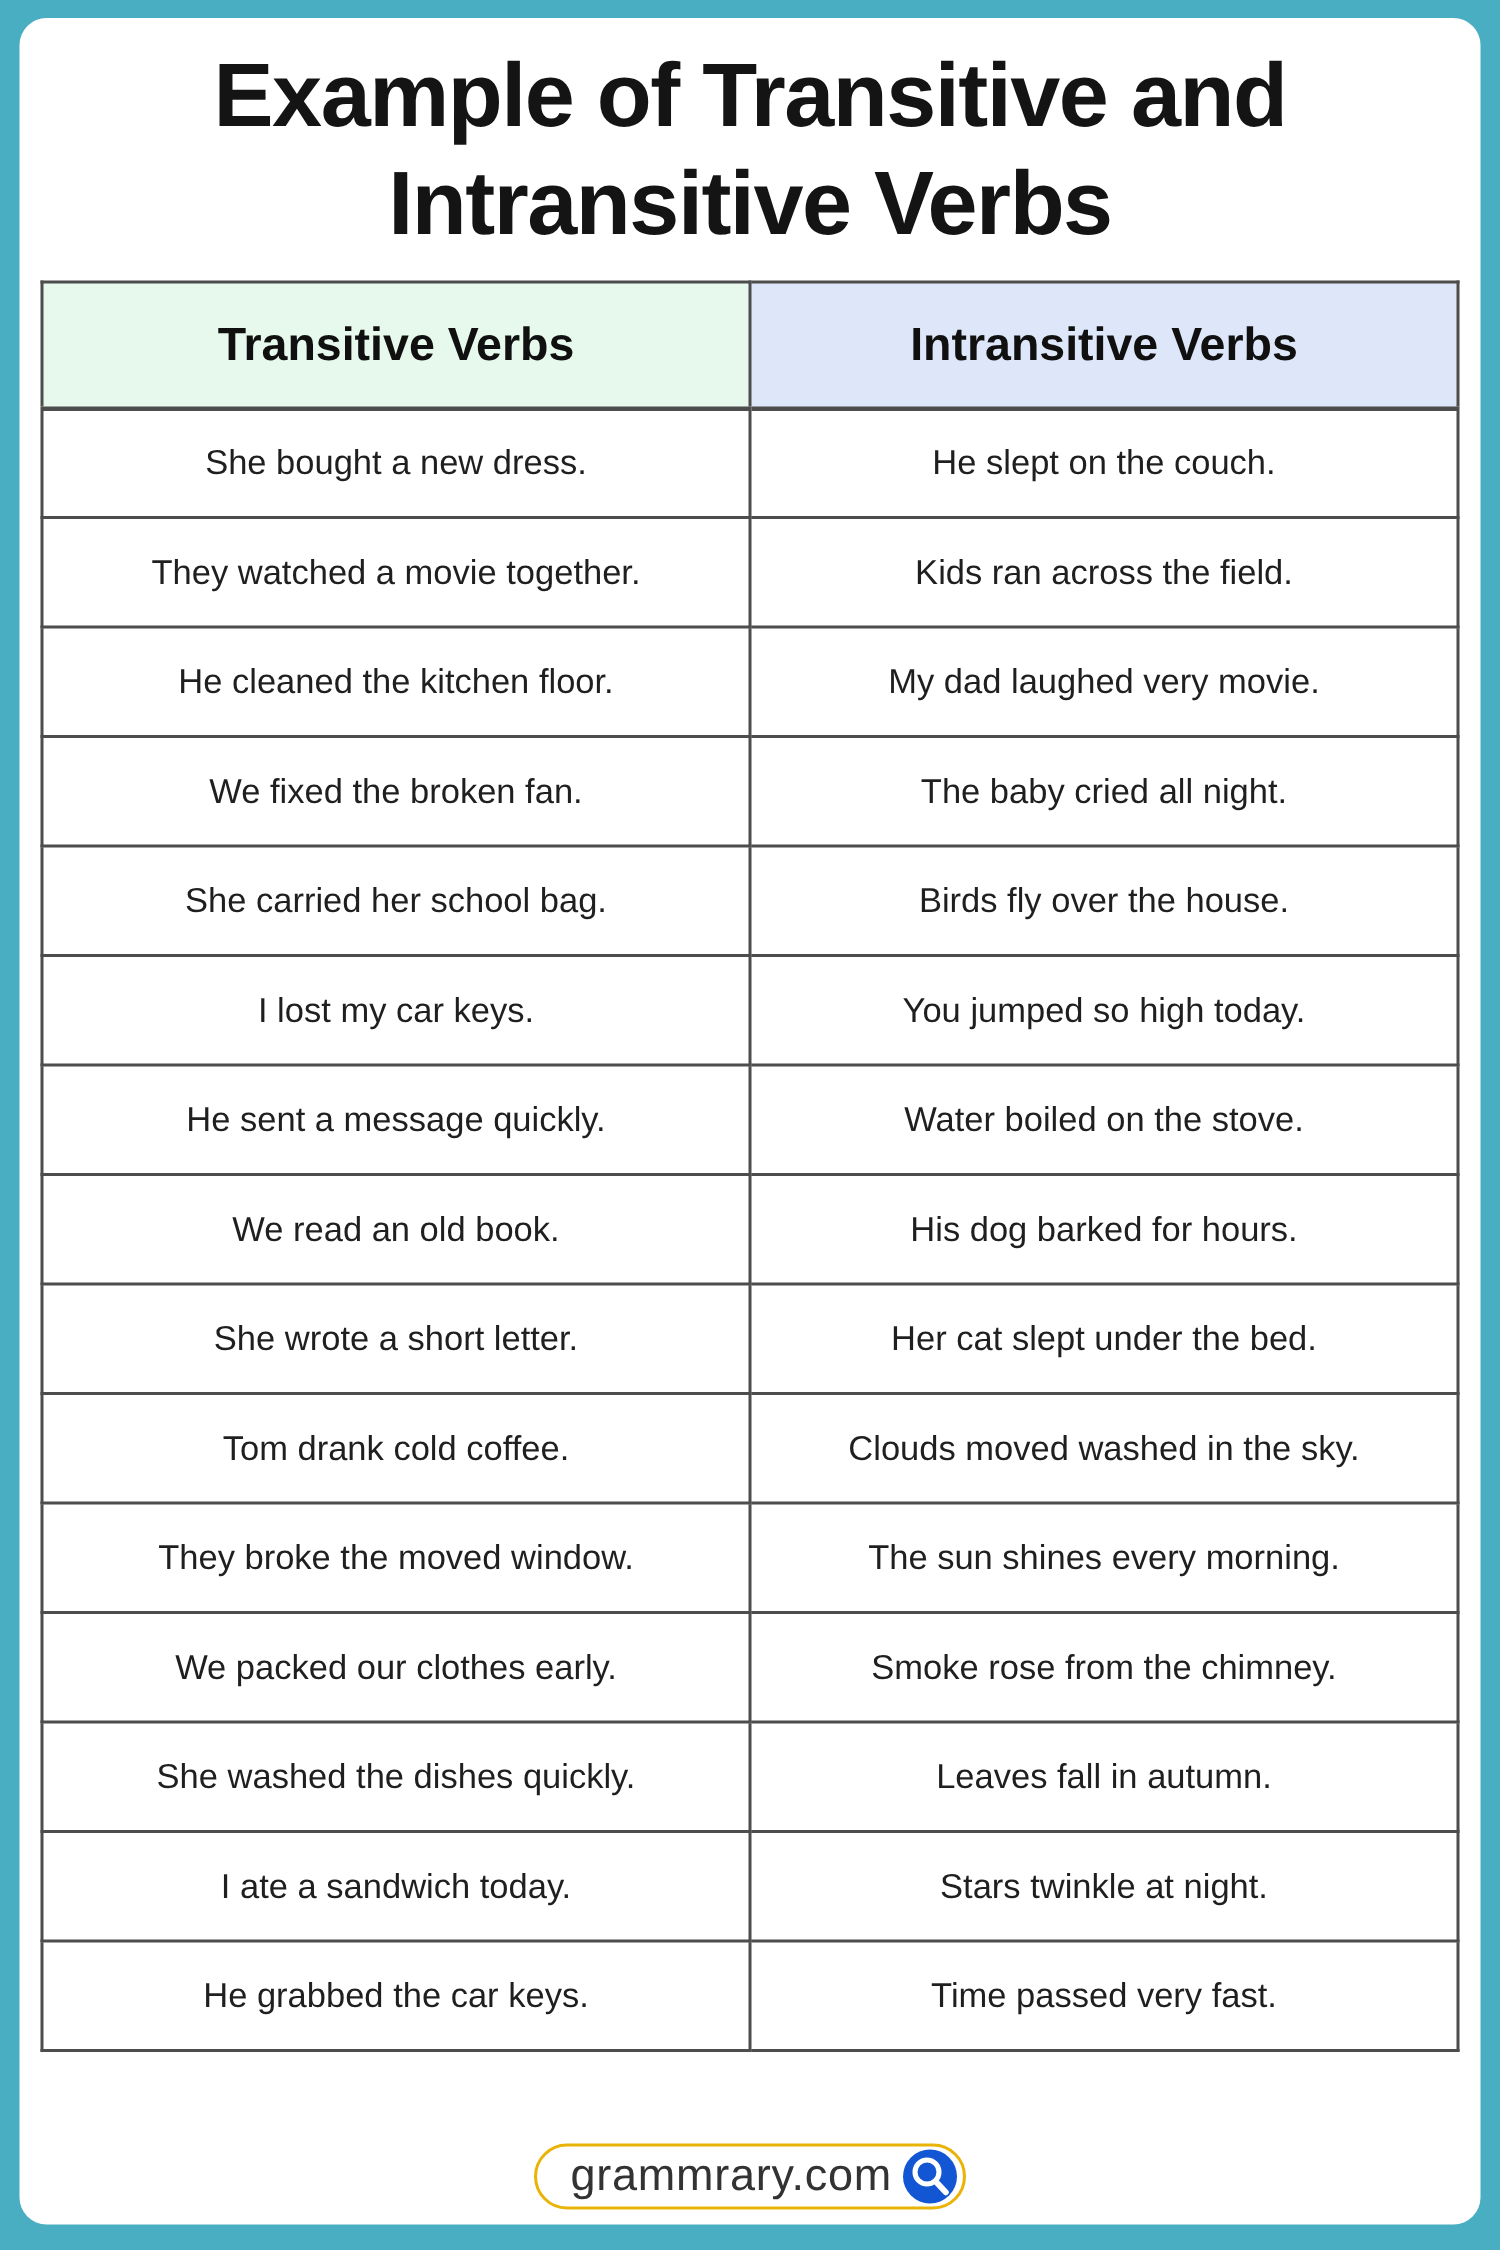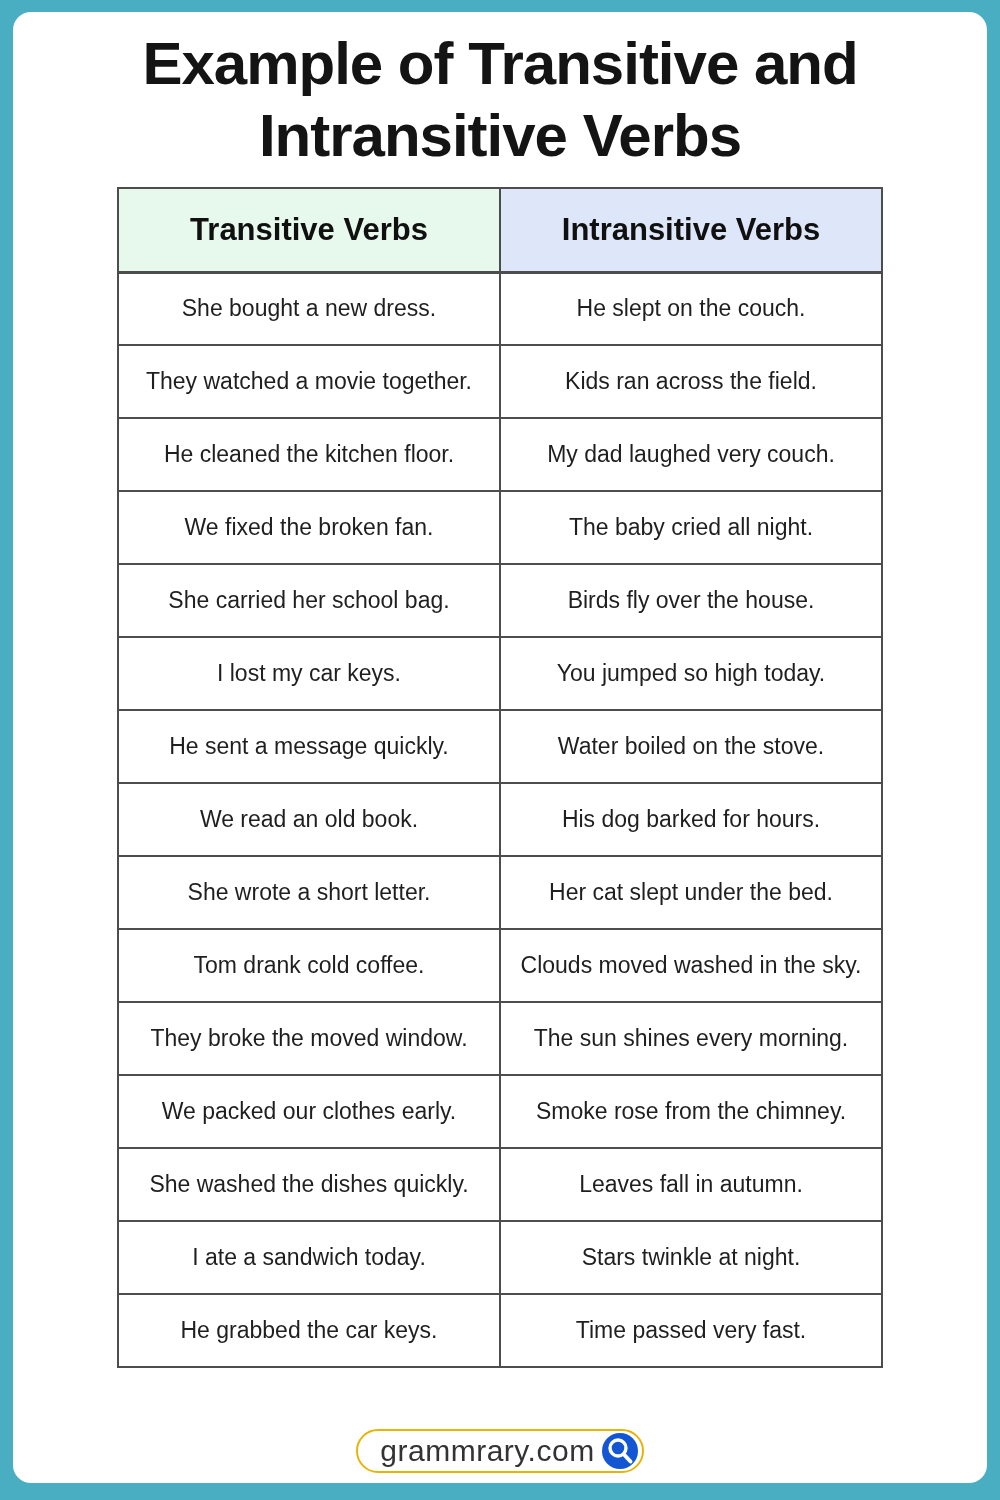--- a/index.html
+++ b/index.html
@@ -27,21 +27,21 @@
   .page-title {
     margin: 16px 20px 0;
     text-align: center;
     font-size: 60px;
     font-weight: 800;
     letter-spacing: -1px;
     line-height: 1.2;
     color: #141414;
   }
   table.verbs {
-    width: 766px;
+    width: 946px;
     margin: 15px auto 0;
     border-collapse: collapse;
     table-layout: fixed;
   }
   table.verbs th,
   table.verbs td {
     border: 2px solid #4d4d4d;
     text-align: center;
     vertical-align: middle;
     padding: 0 6px;
@@ -114,21 +114,21 @@
   </tr>
 
 
   <tr>
     <td>They watched a movie together.</td>
     <td>Kids ran across the field.</td>
   </tr>
 
   <tr>
     <td>He cleaned the kitchen floor.</td>
-    <td>My dad laughed very couch.</td>
+    <td>My dad laughed very movie.</td>
   </tr>
 
   <tr>
     <td>We fixed the broken fan.</td>
     <td>The baby cried all night.</td>
   </tr>
 
   <tr>
     <td>She carried her school bag.</td>
     <td>Birds fly over the house.</td>

